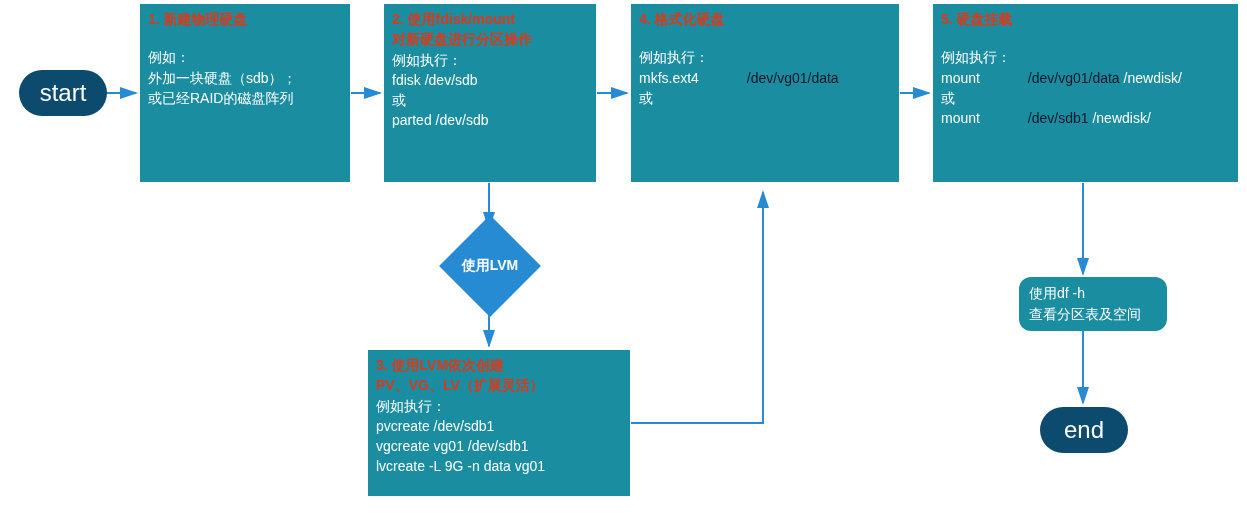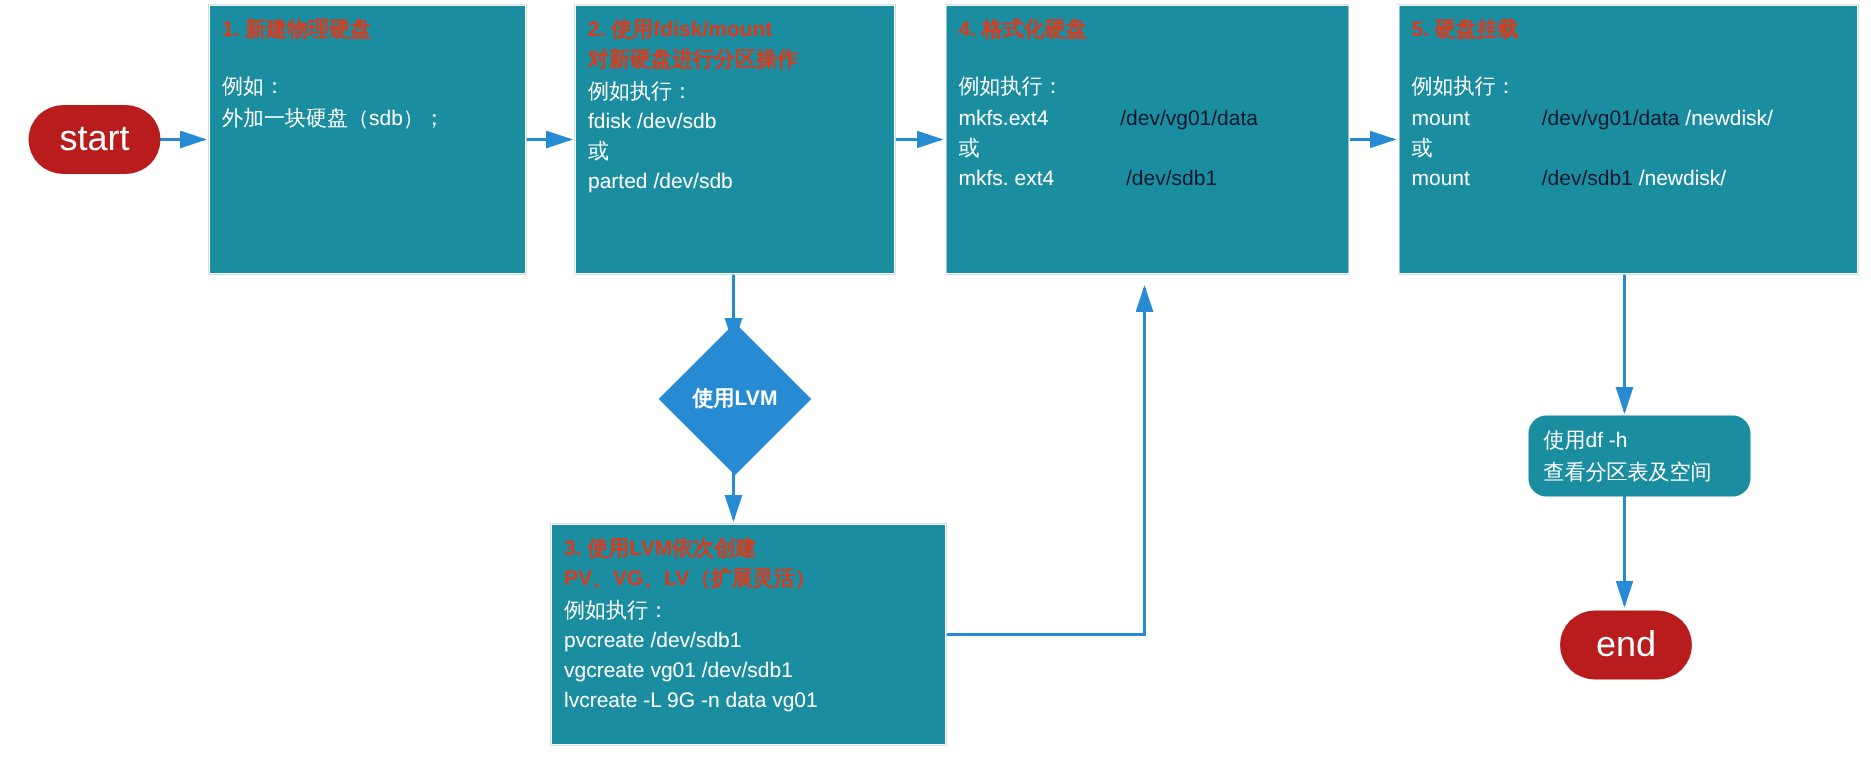--- a/index.html
+++ b/index.html
@@ -21,21 +21,21 @@
     line-height: 1.45;
   }
   .node-pad {
     padding: 5px 8px 6px 8px;
   }
   .title-red { color: #d93a1b; font-weight: bold; }
   .txt-white { color: #ffffff; }
   .txt-dark { color: #0f172a; margin-left: 44px; }
   .cap {
     position: absolute;
-    background: #b91c1c;
+    background: #0c4a6e;
     color: #ffffff;
     font-size: 24px;
     text-align: center;
     display: flex;
     align-items: center;
     justify-content: center;
     border-radius: 30px;
   }
   .diamond-wrap {
     position: absolute;
@@ -99,20 +99,21 @@
 <div class="cap" style="left:19px; top:70px; width:88px; height:46px;">
   <span>start</span>
 </div>
 
 <div class="node" style="left:139px; top:3px; width:212px; height:180px;">
   <div class="node-pad">
     <div class="title-red">1. 新建物理硬盘</div>
     <div style="height:18px;"></div>
     <div class="txt-white">例如：</div>
     <div class="txt-white">外加一块硬盘（sdb）；</div>
+    <div class="txt-white">或已经RAID的磁盘阵列</div>
   </div>
 </div>
 
 <div class="node" style="left:383px; top:3px; width:214px; height:180px;">
   <div class="node-pad">
     <div class="title-red">
       <span>2. 使用</span><span>fdisk/mount</span>
     </div>
     <div class="title-red">对新硬盘进行分区操作</div>
     <div class="txt-white">例如执行：</div>
@@ -148,23 +149,20 @@
 
 <div class="node" style="left:630px; top:3px; width:270px; height:180px;">
   <div class="node-pad">
     <div class="title-red">4. 格式化硬盘</div>
     <div style="height:18px;"></div>
     <div class="txt-white">例如执行：</div>
     <div>
       <span class="txt-white">mkfs.ext4 </span><span class="txt-dark">/dev/vg01/data</span>
     </div>
     <div class="txt-white">或</div>
-    <div>
-      <span class="txt-white">mkfs. ext4 </span><span class="txt-dark">/dev/sdb1</span>
-    </div>
   </div>
 </div>
 
 <div class="node" style="left:932px; top:3px; width:307px; height:180px;">
   <div class="node-pad">
     <div class="title-red">5. 硬盘挂载</div>
     <div style="height:18px;"></div>
     <div class="txt-white">例如执行：</div>
     <div>
       <span class="txt-white">mount </span><span class="txt-dark">/dev/vg01/data</span><span class="txt-white"> /newdisk/</span>

